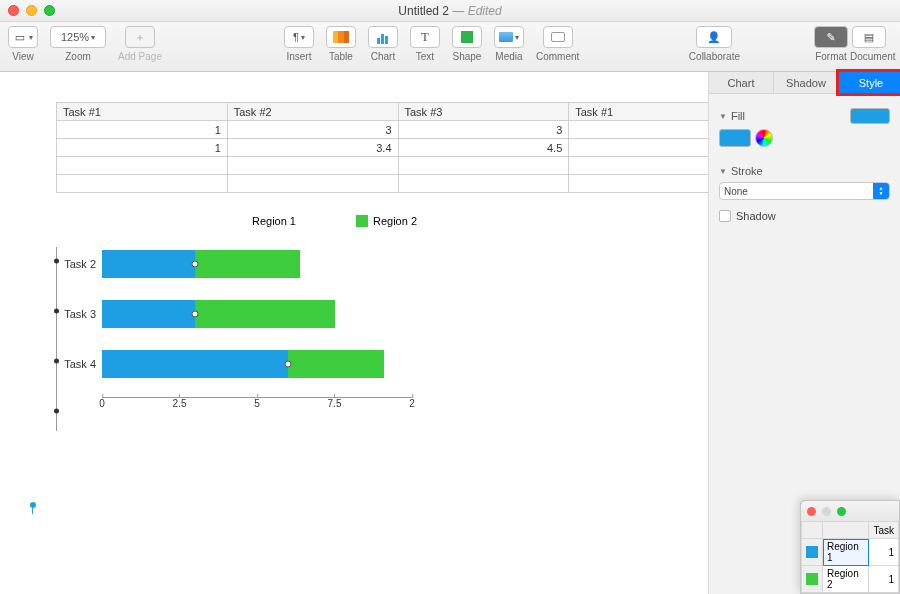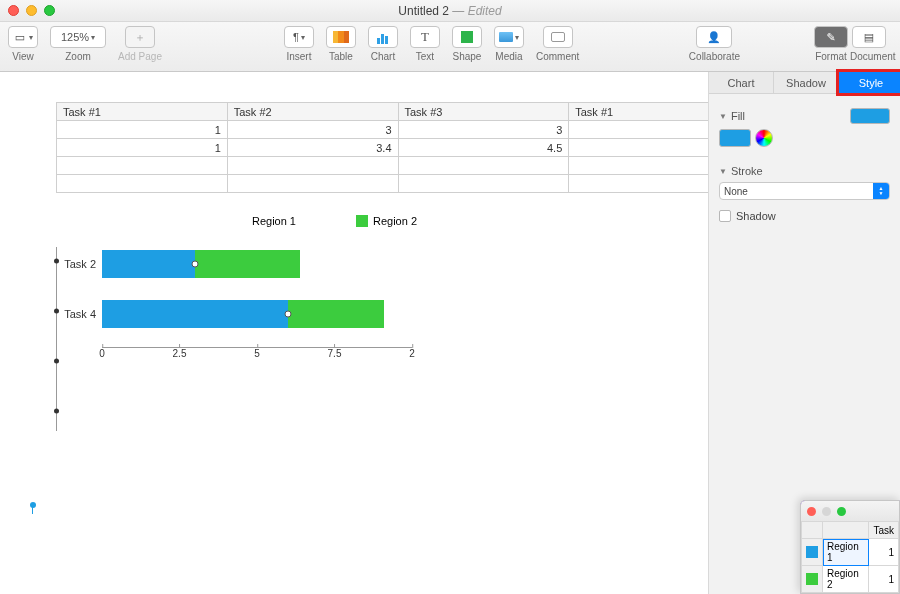--- a/index.html
+++ b/index.html
@@ -288,20 +288,28 @@
           <div class="ymark" style="top: 64px;"></div>
           <div class="row-bar">
             <div class="row-label">Task 2</div>
             <div class="bar-track">
               <div class="seg blue" style="left: 0px; width: 93px;"></div>
               <div class="seg green" style="left: 93px; width: 105.4px;"></div>
               <div class="handle" style="left: 93px;"></div>
             </div>
           </div>
           <div class="ymark" style="top: 114px;"></div>
+          <div class="row-bar">
+            <div class="row-label">Task 3</div>
+            <div class="bar-track">
+              <div class="seg blue" style="left: 0px; width: 93px;"></div>
+              <div class="seg green" style="left: 93px; width: 139.5px;"></div>
+              <div class="handle" style="left: 93px;"></div>
+            </div>
+          </div>
           <div class="ymark" style="top: 164px;"></div>
           <div class="row-bar">
             <div class="row-label">Task 4</div>
             <div class="bar-track">
               <div class="seg blue" style="left: 0px; width: 186px;"></div>
               <div class="seg green" style="left: 186px; width: 96.1px;"></div>
               <div class="handle" style="left: 186px;"></div>
             </div>
           </div>
           <div class="axis">

